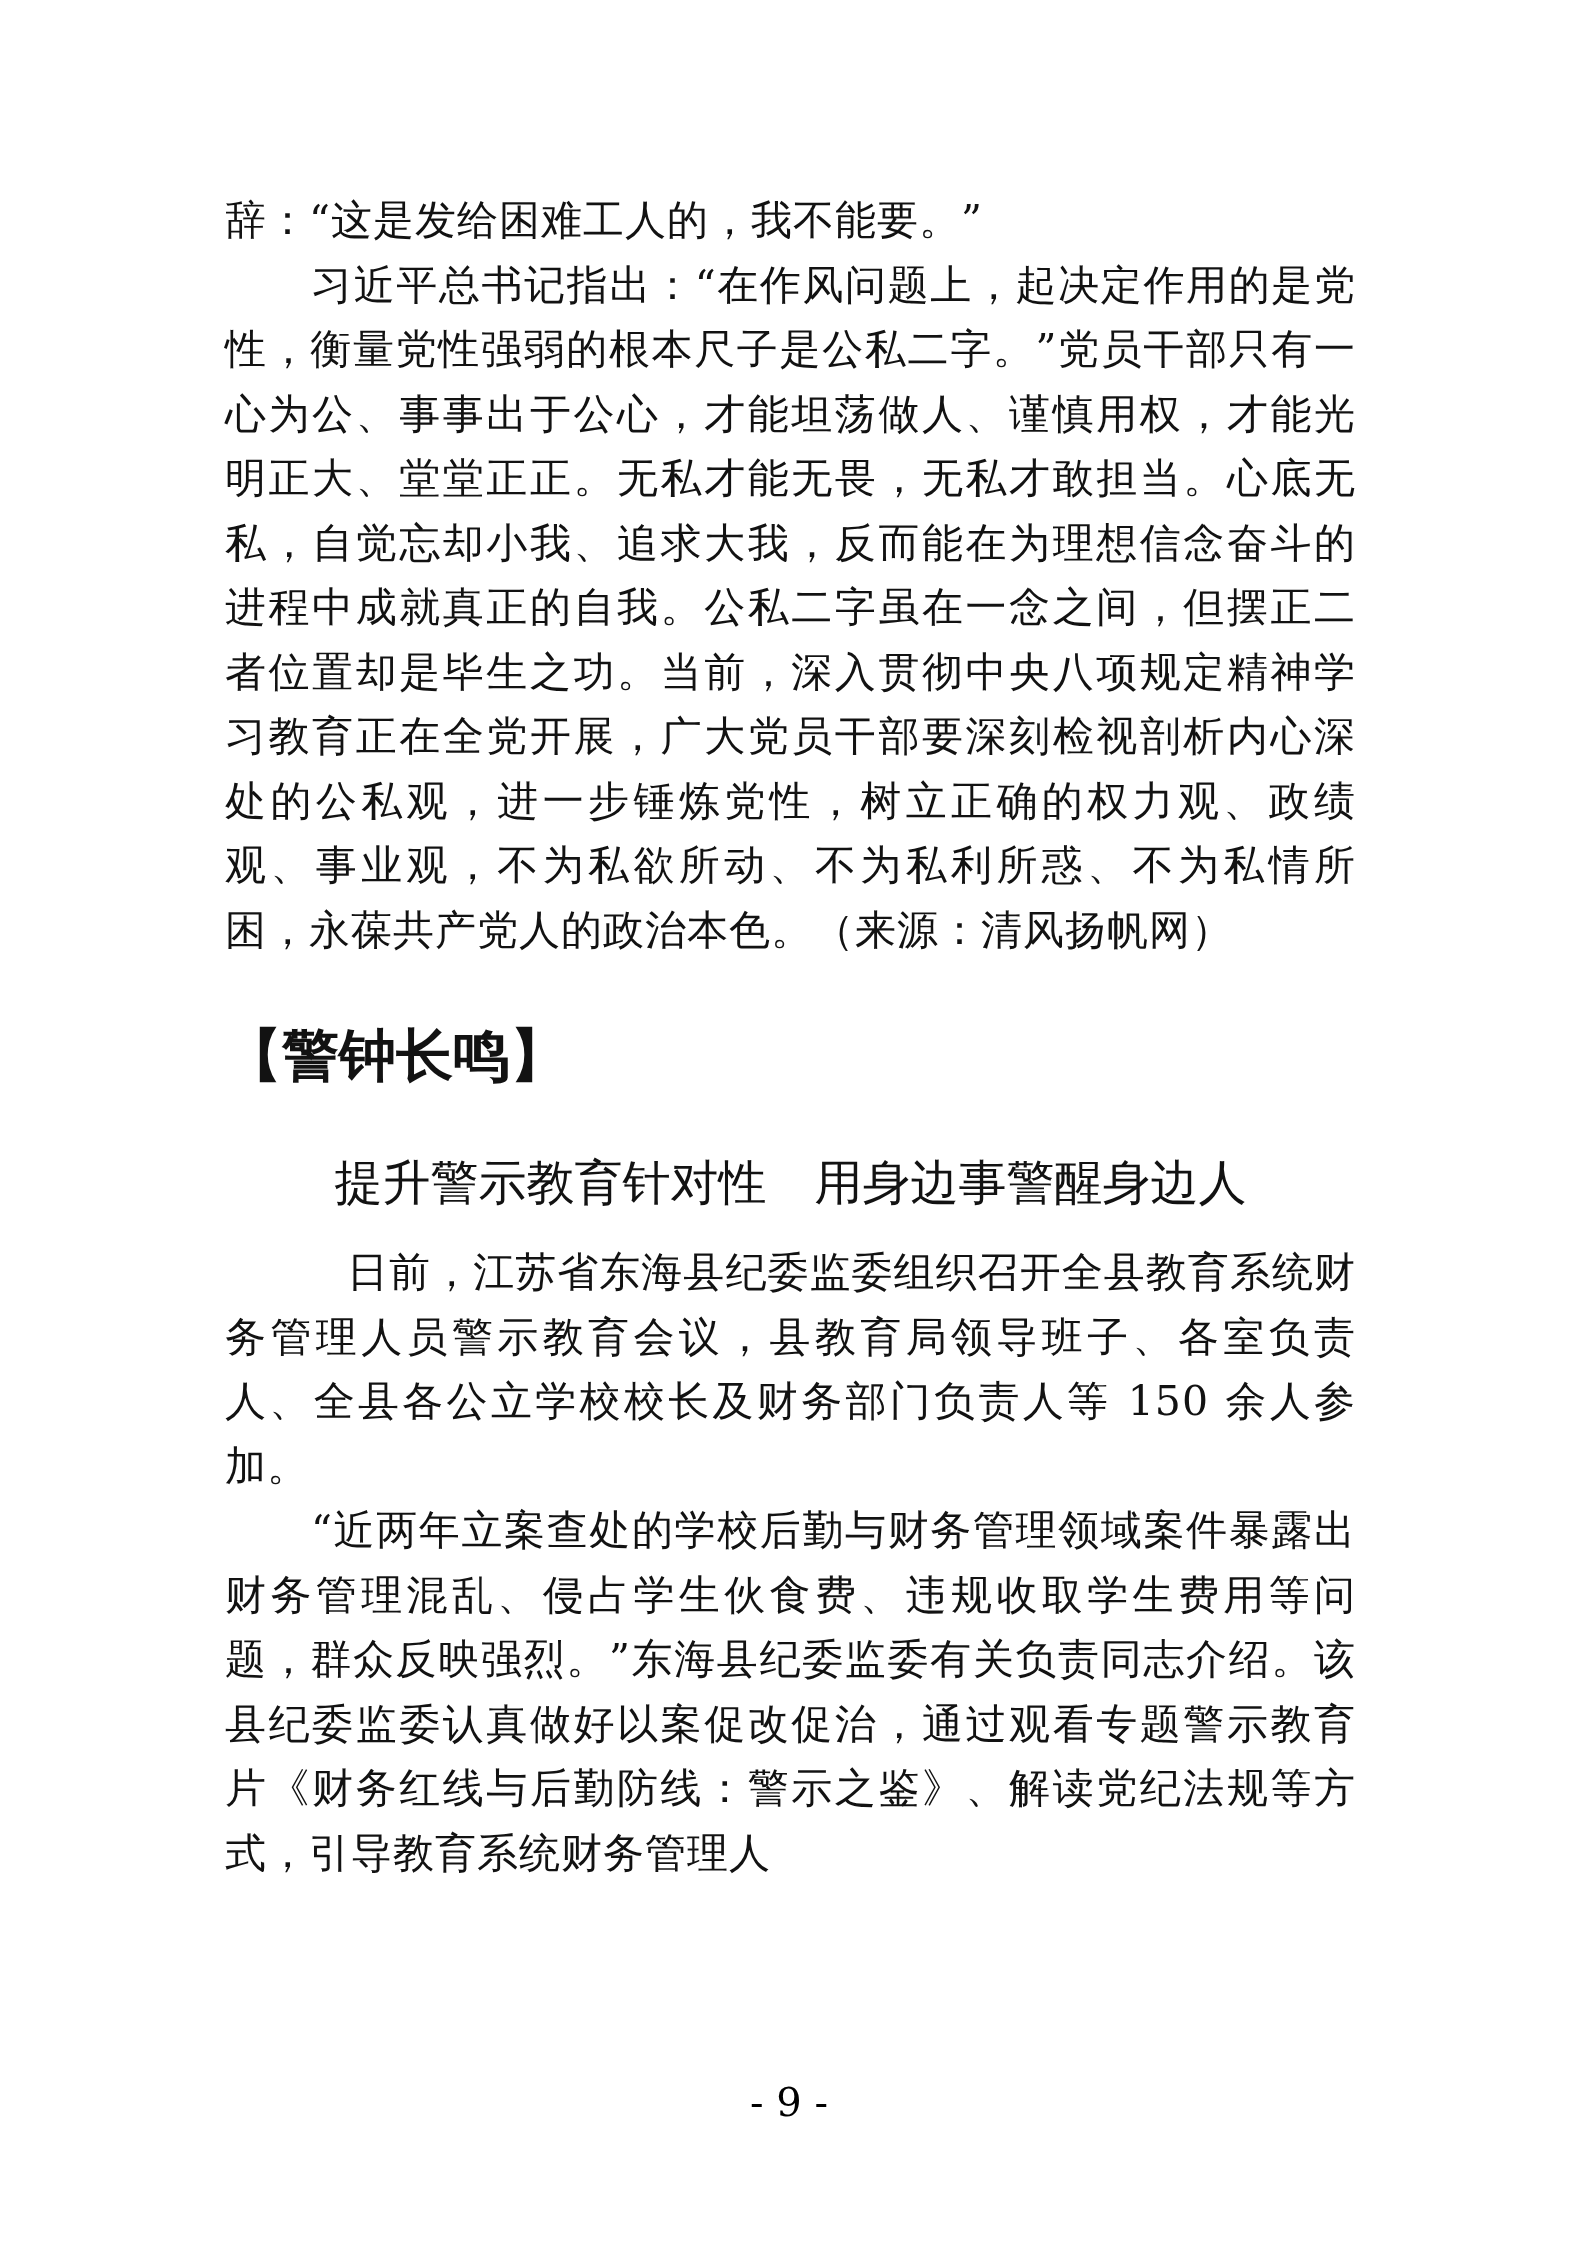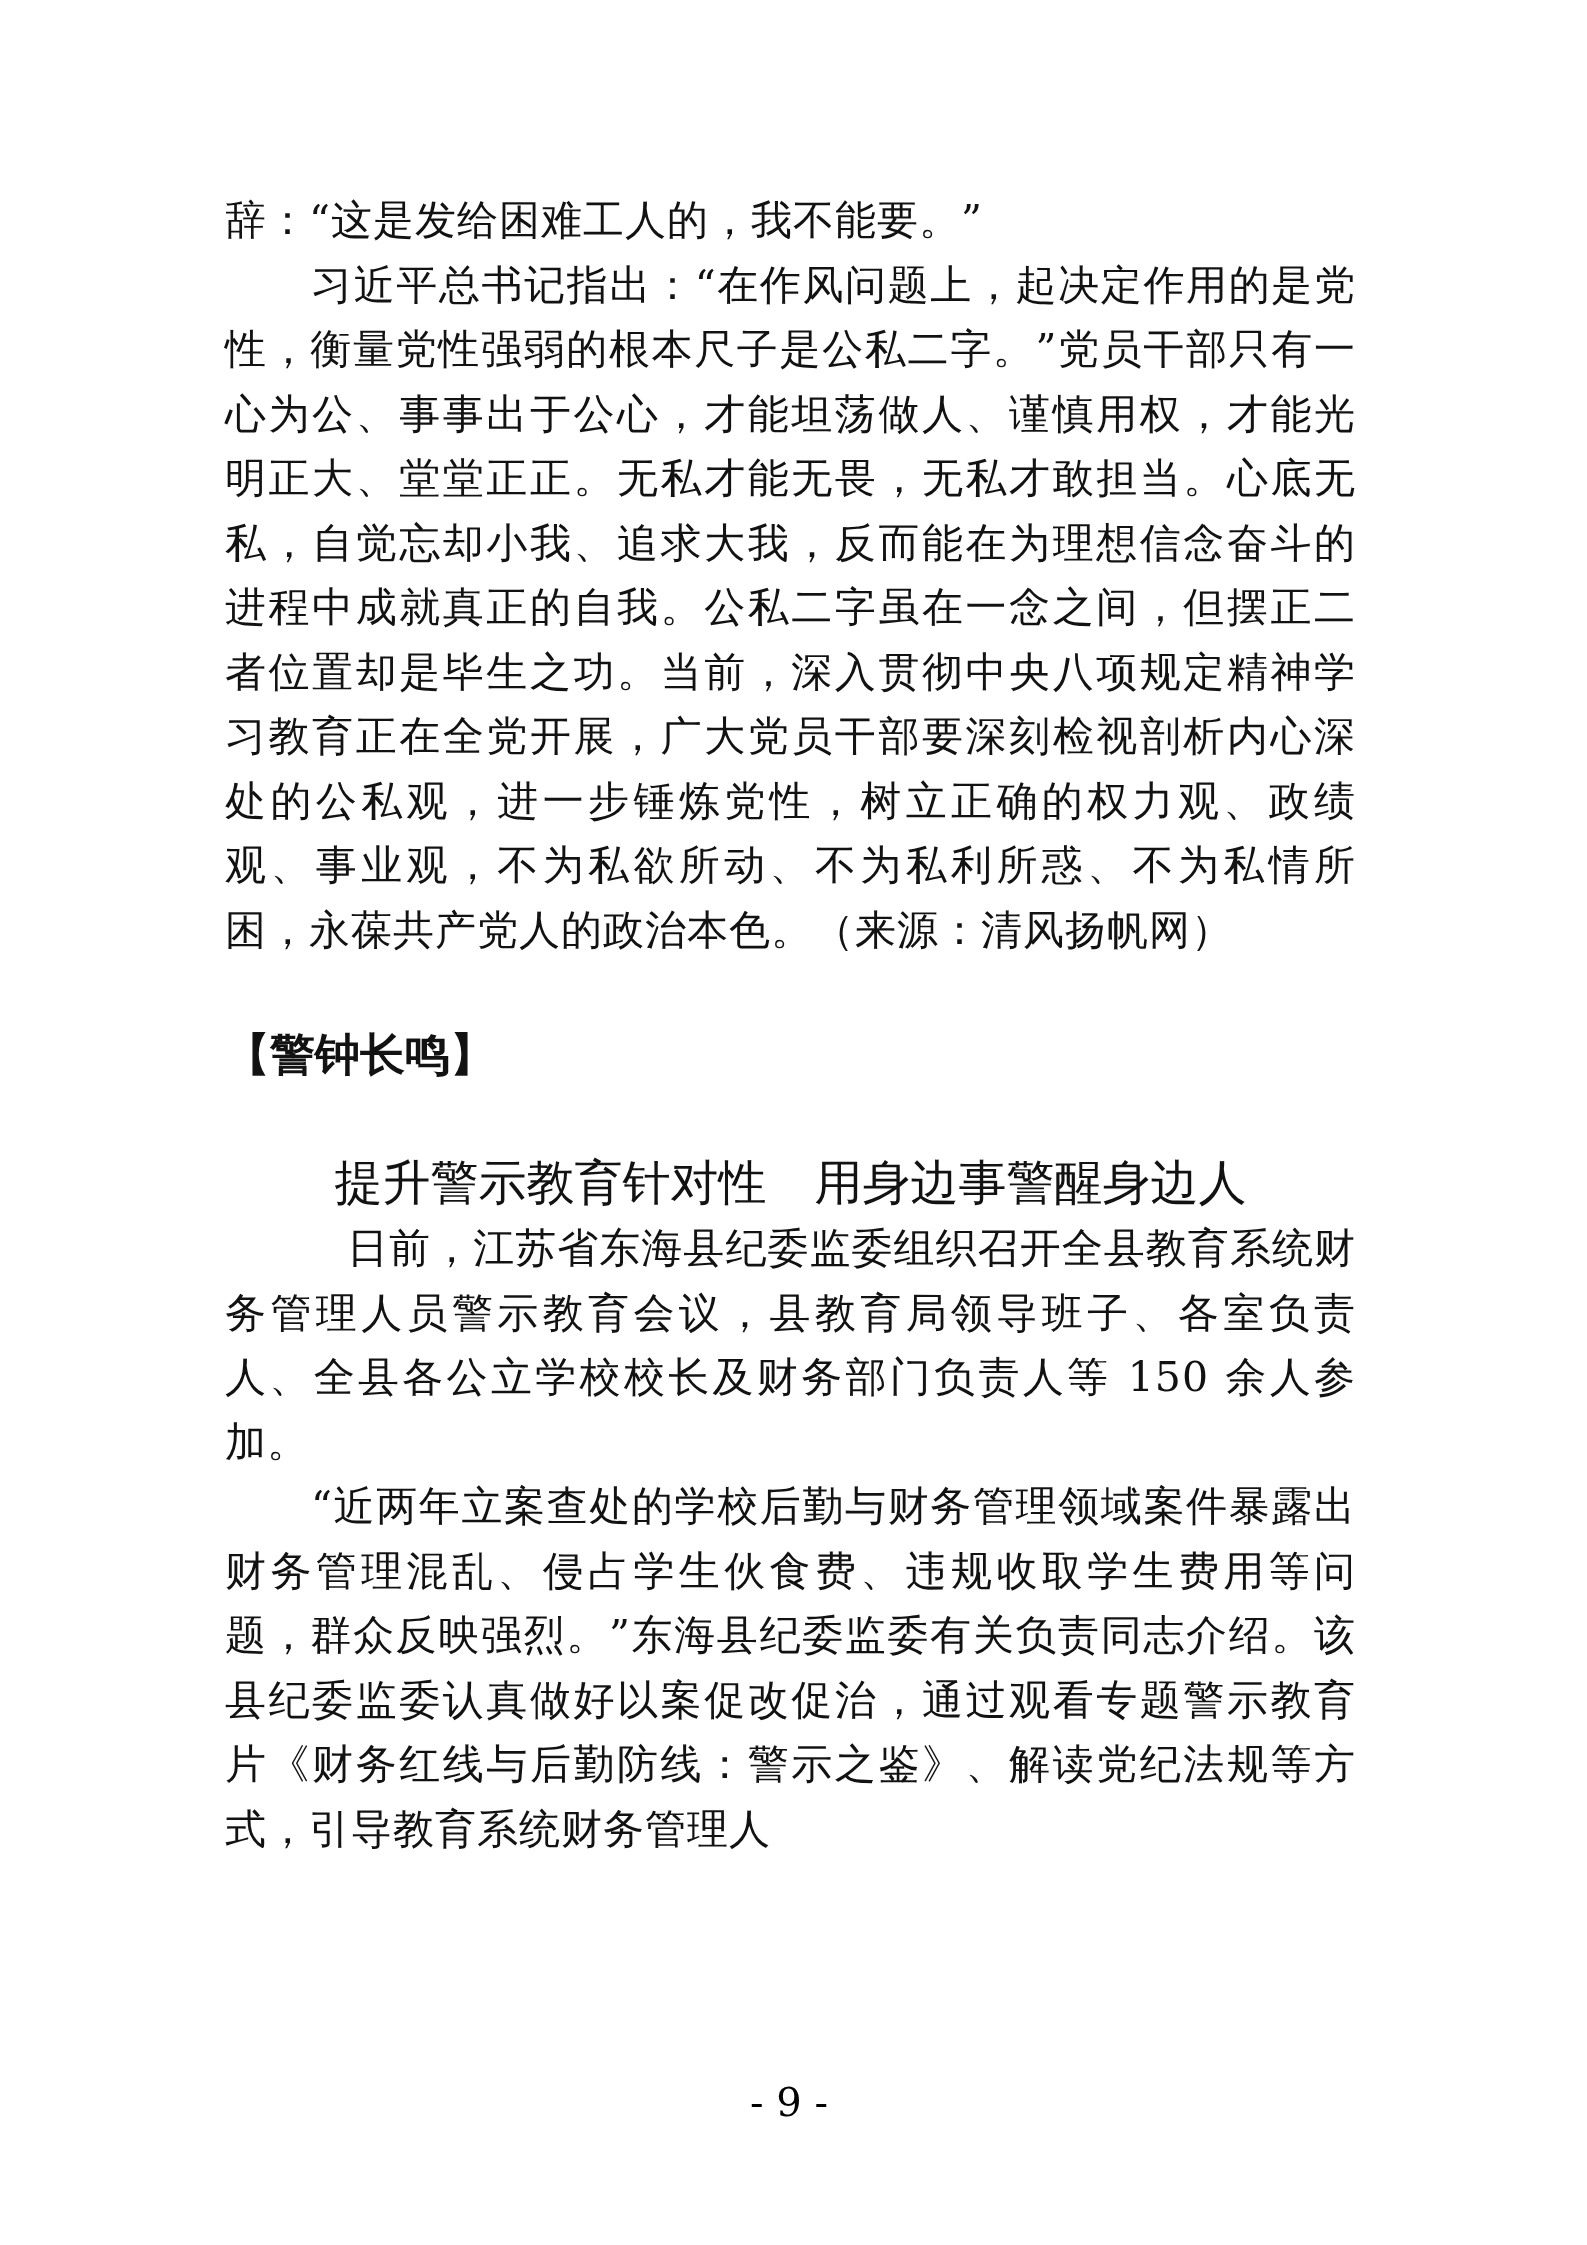--- a/index.html
+++ b/index.html
@@ -24,25 +24,25 @@
   }
   p.body-par {
     margin: 0;
     font-size: 41px;
     line-height: 64.5px;
     text-align: justify;
     text-justify: inter-character;
     letter-spacing: 1px;
   }
   p.indent-2 { text-indent: 86px; }
-  p.indent-3 { text-indent: 122px; }
+  p.indent-3 { text-indent: 122px; margin-top: 24px; }
   .section-header {
     margin: 0;
     margin-top: 60px;
-    font-size: 45px;
+    font-size: 57px;
     line-height: 66px;
     font-weight: bold;
     font-family: "DejaVu Sans", "Liberation Sans", sans-serif;
     text-align: left;
   }
   .article-title {
     margin: 0;
     margin-top: 60px;
     font-size: 48px;
     line-height: 68px;

